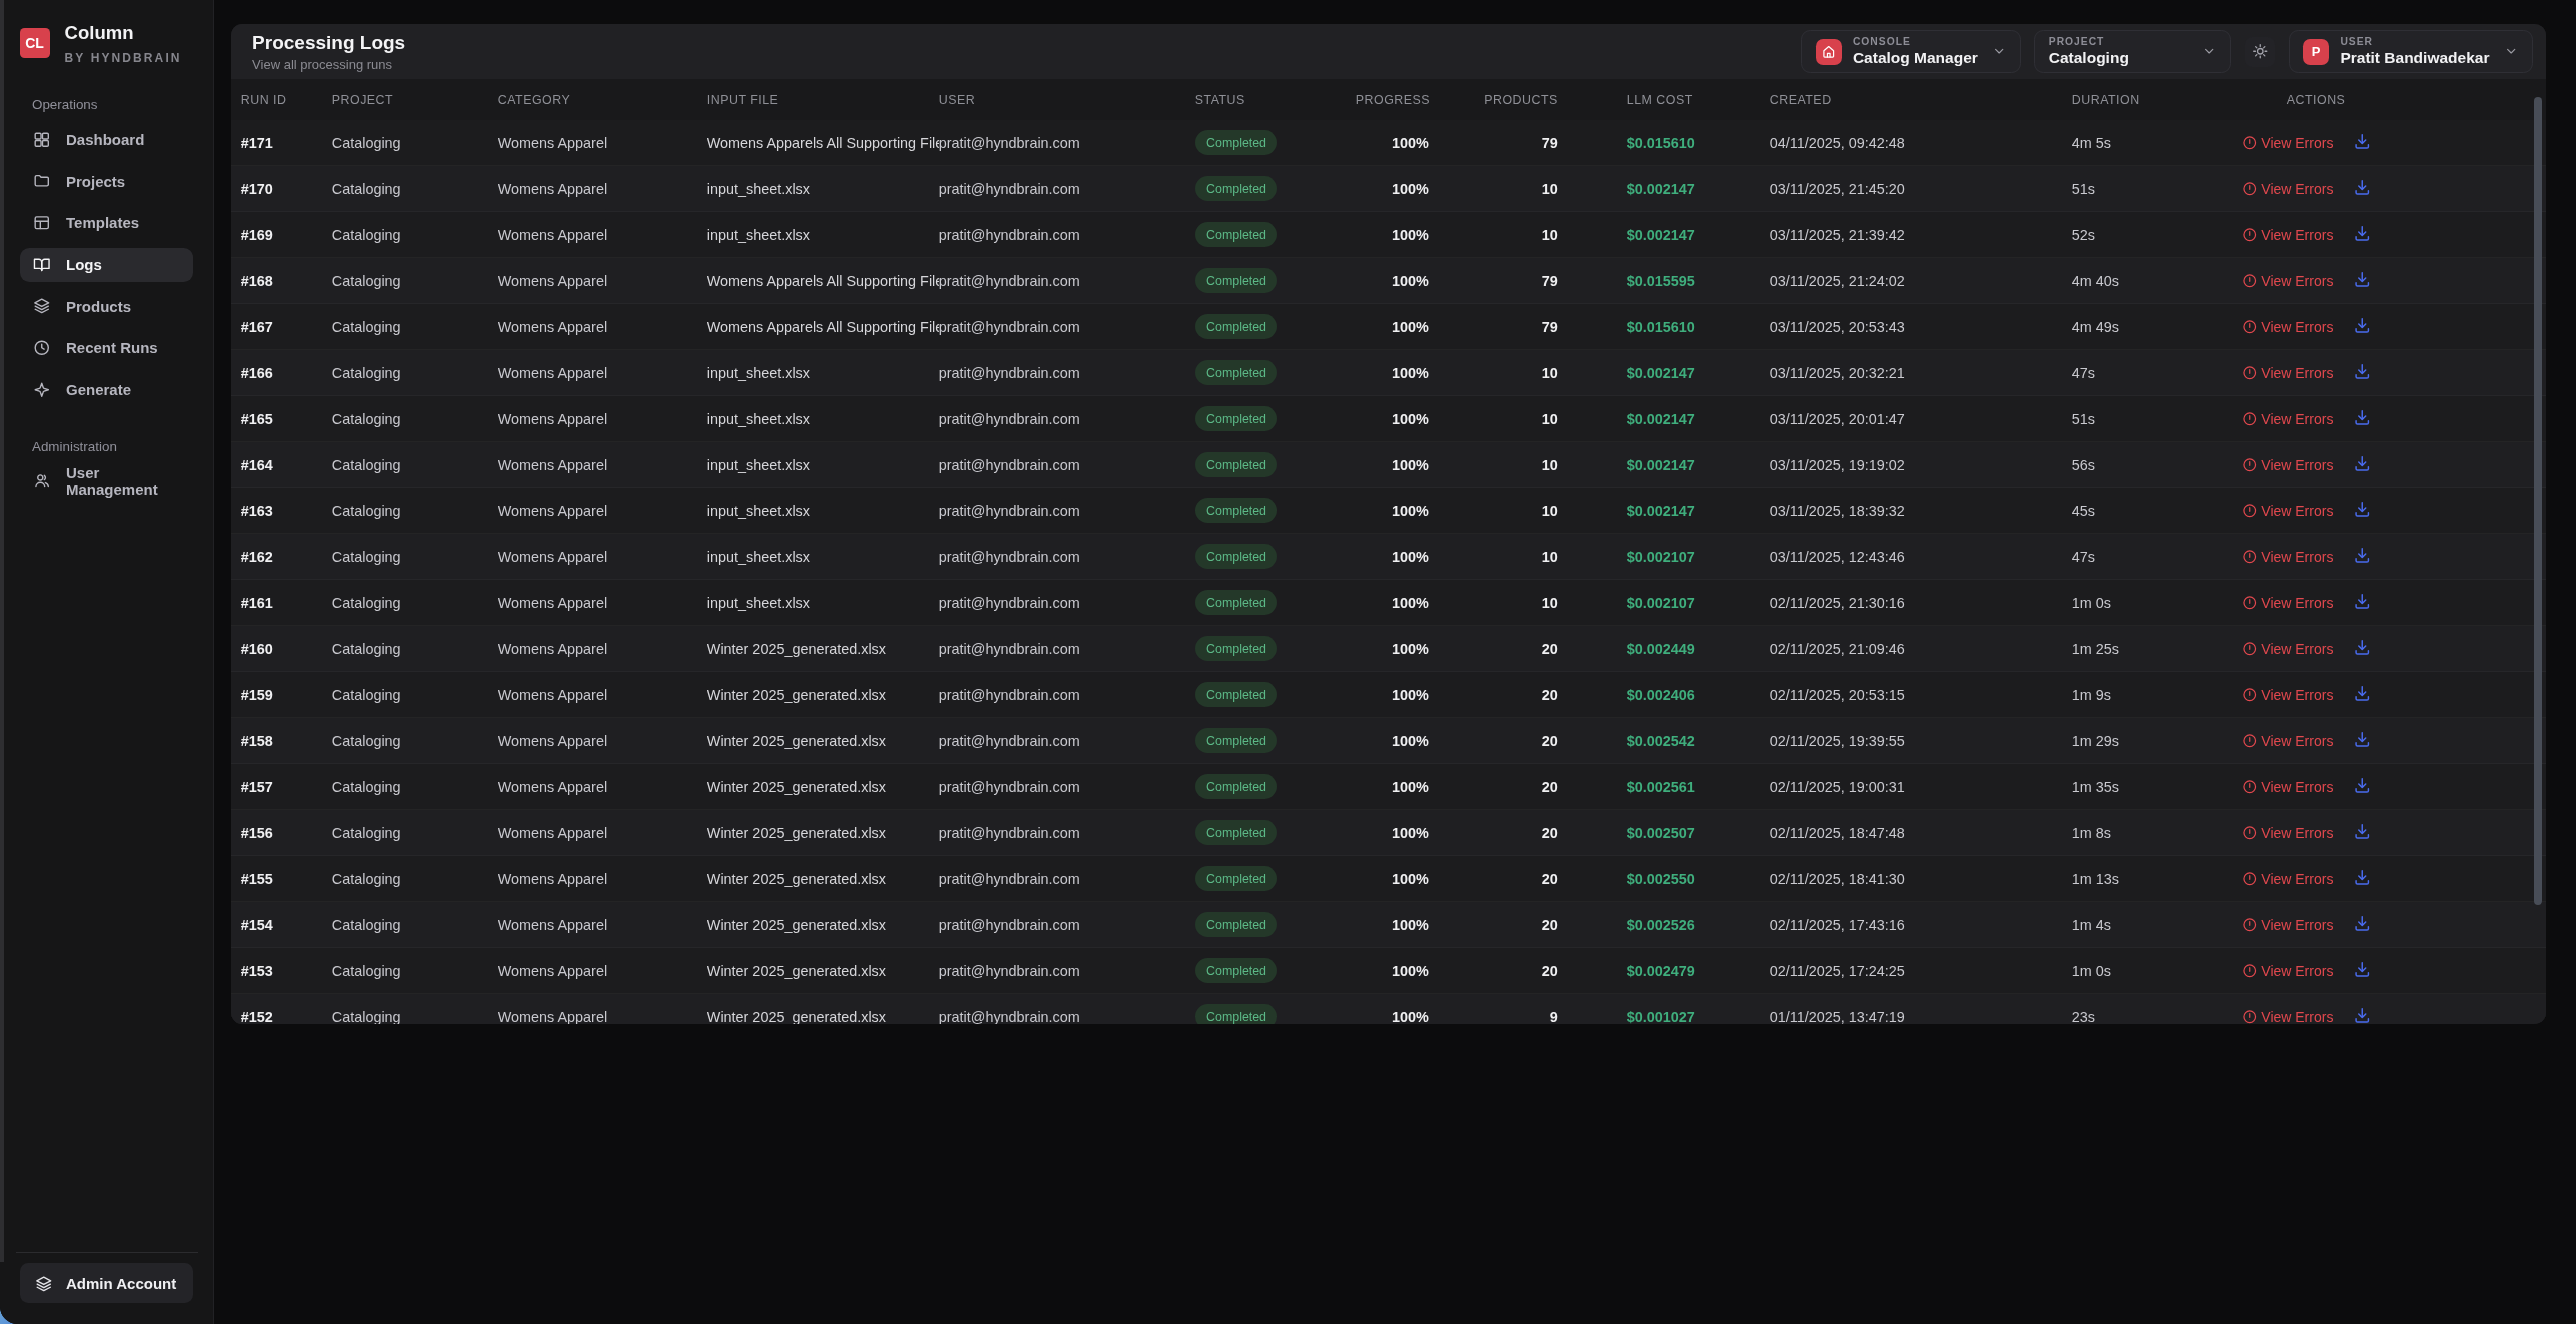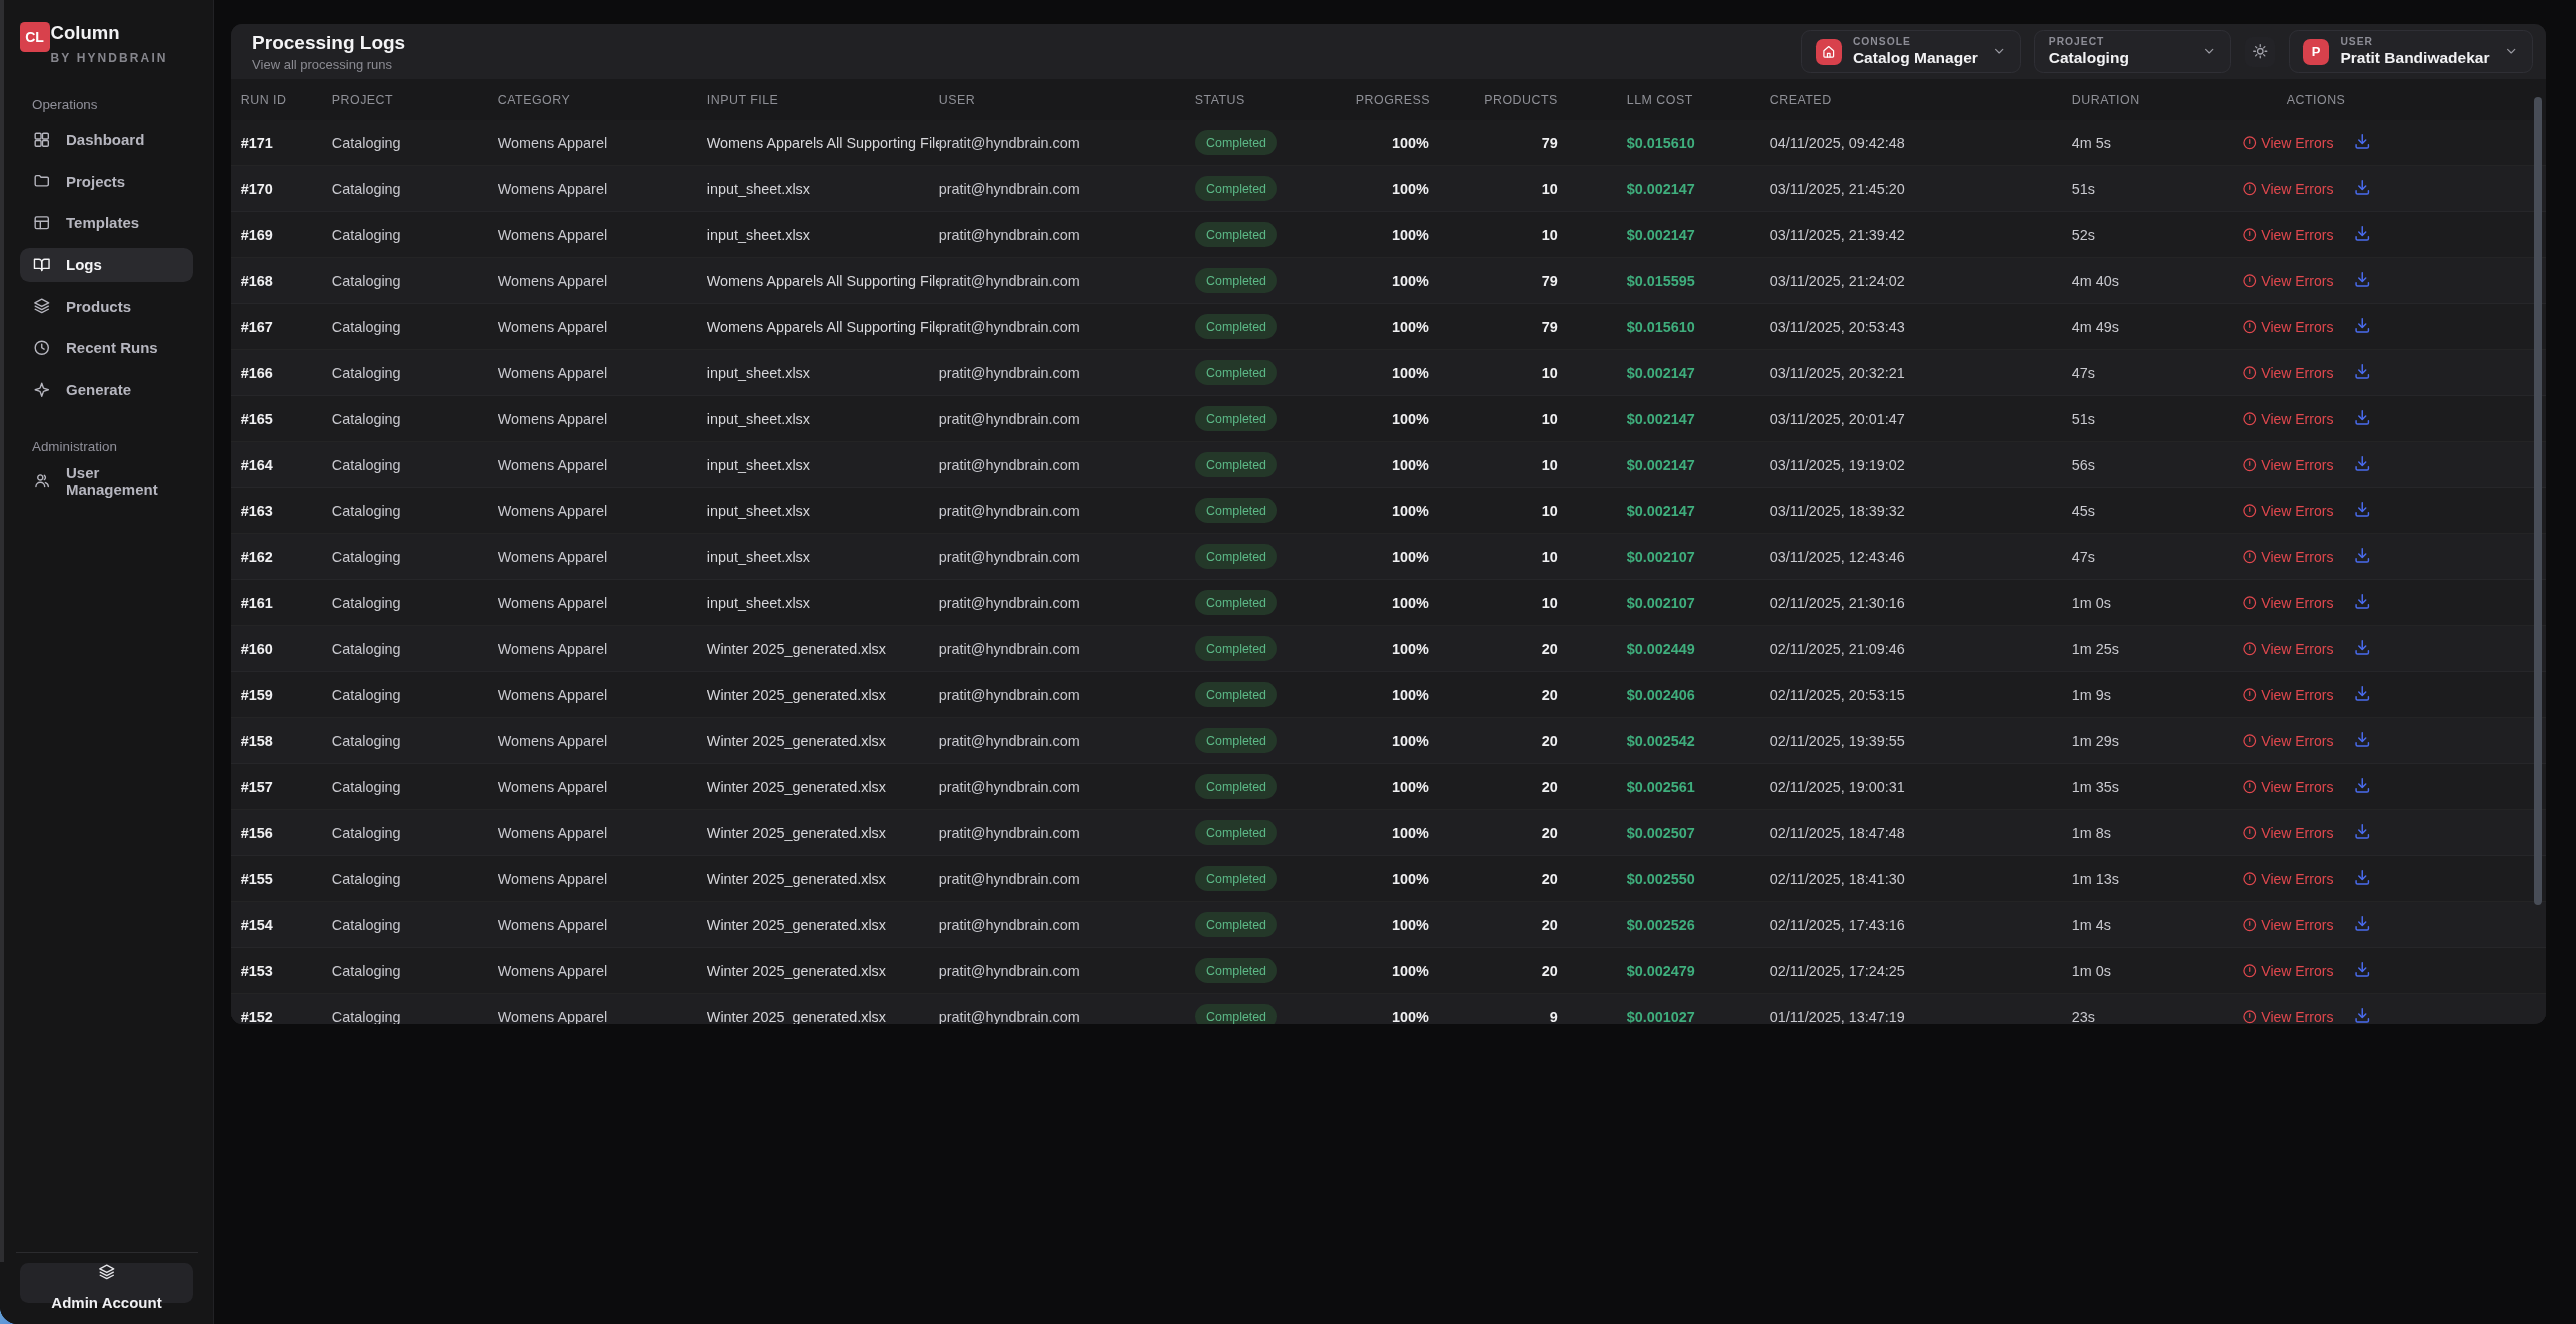--- a/index.html
+++ b/index.html
@@ -10,37 +10,37 @@
   .corner-glow { position:fixed; left:0; bottom:0; width:77px; height:77px; z-index:0;
     background:linear-gradient(135deg,#8ed0d4 0%,#5b93d8 55%,#2b3f9e 100%); }
 
   .app { position:fixed; inset:0; z-index:1; background:#0b0b0c; display:flex;
     border-bottom-left-radius:17.5px; overflow:hidden; }
   .edge-strip { position:fixed; left:0; top:0; bottom:62px; width:3.6px; background:#2e2e31; z-index:3; }
 
   
   .sidebar { width:214px; min-width:214px; height:100%; background:#161617; display:flex;
     flex-direction:column; border-right:0.5px solid #222225; }
-  .logo-row { display:flex; align-items:flex-start; gap:1px; padding:21.6px 19.6px 0 19.6px; }
+  .logo-row { display:flex; align-items:center; gap:15px; padding:21.6px 19.6px 0 19.6px; }
   .logo-badge { width:30px; height:30px; border-radius:4.6px; background:var(--accent-red,#d8414c);
     display:flex; align-items:center; justify-content:center; color:#fff; font-size:14px; font-weight:700; }
   .brand-name { color:#f2f2f4; font-size:18.5px; font-weight:700; line-height:21.6px; }
   .brand-byline { color:#86868d; font-size:12px; font-weight:600; letter-spacing:2.1px; margin-top:8px; }
 
   .nav { flex:1; padding:0 19.6px; overflow:hidden; }
   .nav-section-label { color:#90909a; font-size:13.4px; margin:32px 0 10.3px 12.4px; }
   .nav-item { display:flex; align-items:center; gap:15.5px; height:34px; margin-bottom:7.7px;
     padding:0 13.4px; border-radius:9.3px; color:#b6b6bf; font-size:15px; cursor:pointer;font-weight:bold; }
   .nav-item.active { background:#2a2a2e; color:#f4f4f6; font-weight:700; }
   .nav-icon { width:17.5px; height:17.5px; flex:0 0 17.5px; }
 
   .side-footer { margin:0 15.5px; padding:10.3px 4.1px 20.6px 4.1px; border-top:1px solid #2b2b2e; }
   .admin-btn { width:100%; height:40px; background:#242428; border:none; border-radius:8.2px;
     display:flex; align-items:center; gap:13.4px; padding:0 15.5px; color:#f0f0f3; font-size:15px;
-    font-weight:600; cursor:pointer; font-family:inherit;flex-direction:column; }
+    font-weight:600; cursor:pointer; font-family:inherit; }
   .admin-btn .nav-icon { color:#e4e4e8; }
 
   
   .main { flex:1; position:relative; background:#0c0c0d; }
   .card { position:absolute; left:16.5px; top:24px; right:30px; bottom:300px; background:#1c1c1e;
     border-radius:11.3px; overflow:hidden; display:flex; flex-direction:column; }
 
   .card-header { height:55px; min-height:55px; background:#212124; display:flex; align-items:center;
     padding:0 13.4px 0 21.6px; }
   .title-block { display:flex; flex-direction:column; justify-content:center; }

